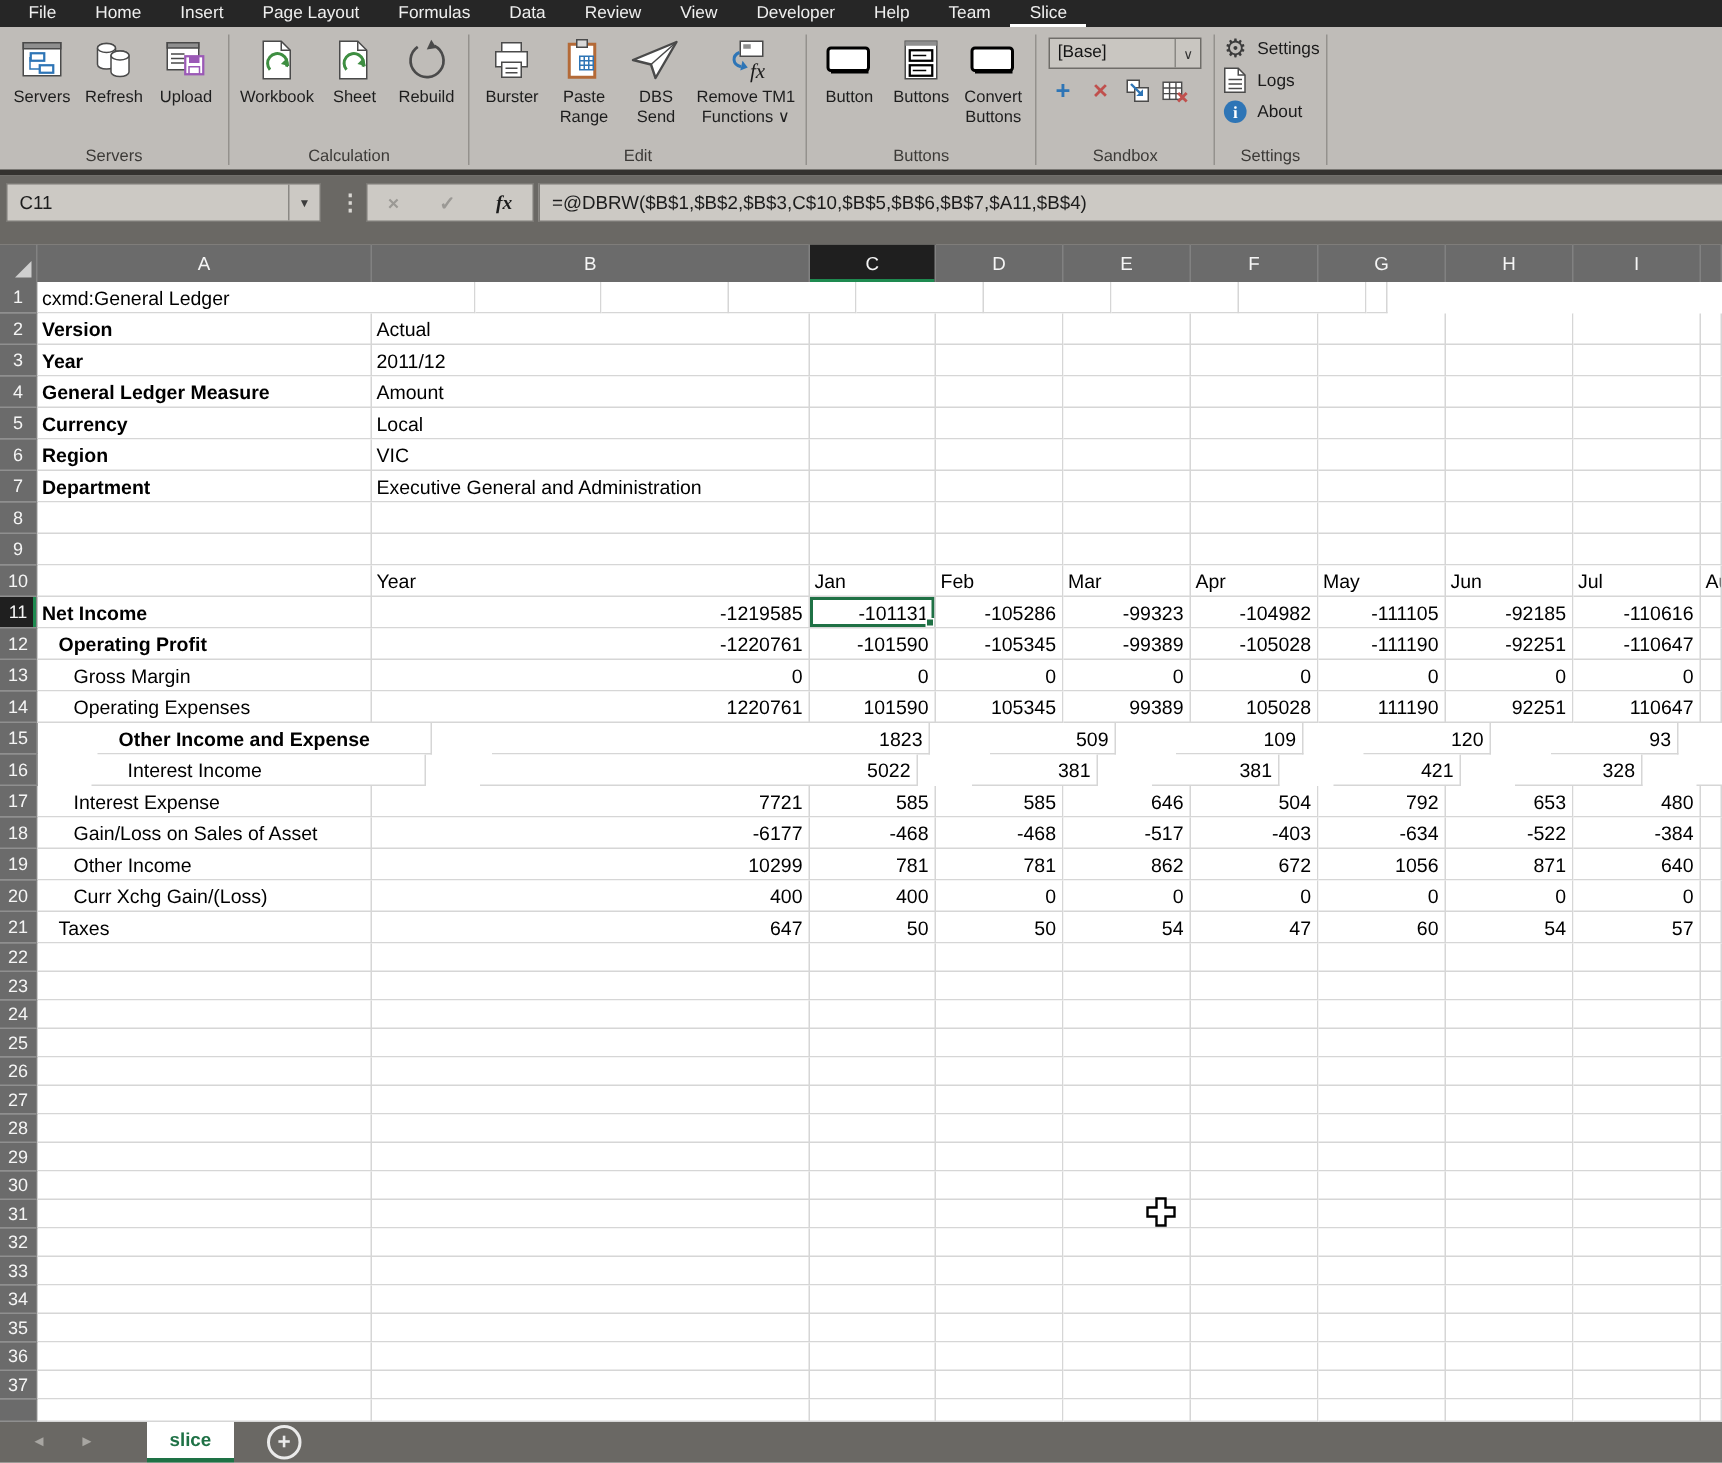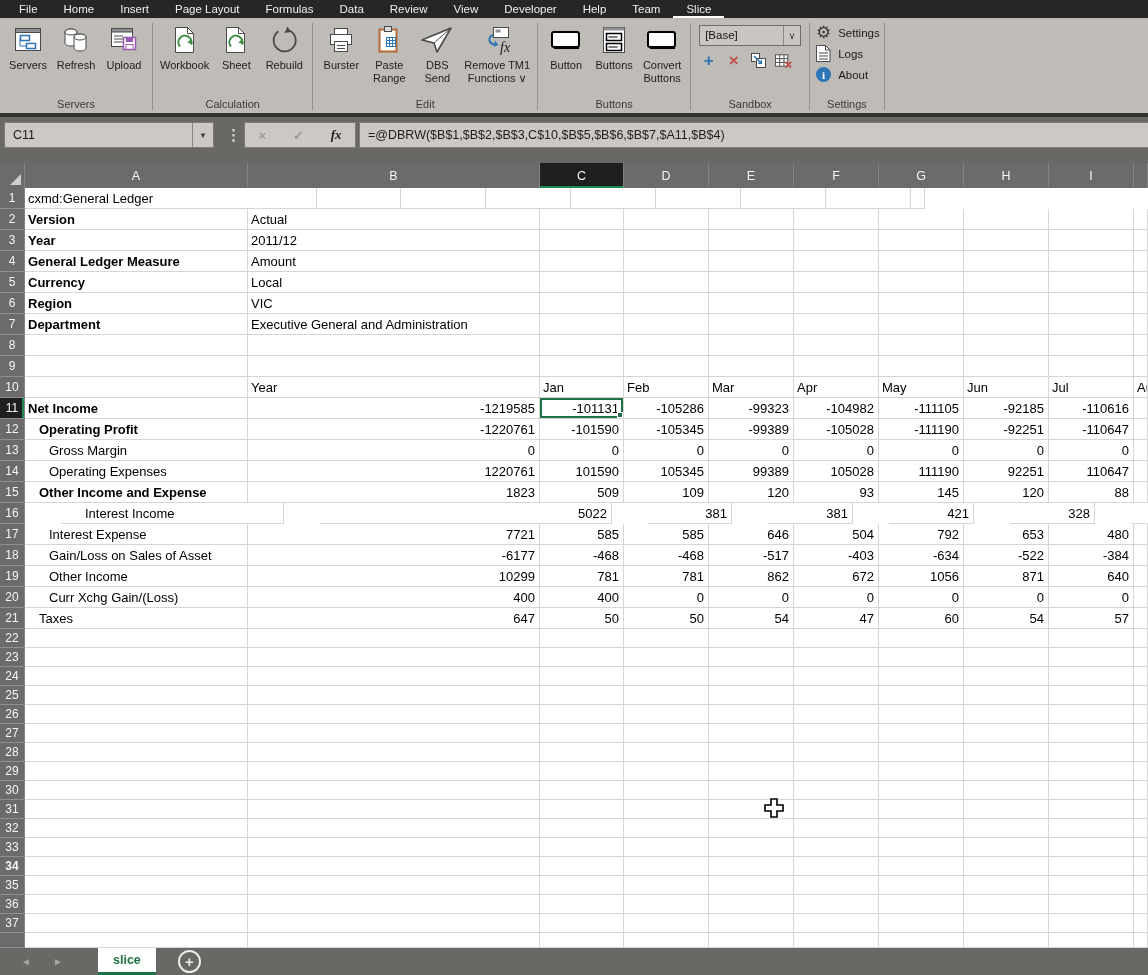--- a/index.html
+++ b/index.html
@@ -537,21 +537,21 @@
         <div class="cell r" style="width: 292px; min-width: 292px;">1220761</div>
         <div class="cell r" style="width: 84px; min-width: 84px;">101590</div>
         <div class="cell r" style="width: 85px; min-width: 85px;">105345</div>
         <div class="cell r" style="width: 85px; min-width: 85px;">99389</div>
         <div class="cell r" style="width: 85px; min-width: 85px;">105028</div>
         <div class="cell r" style="width: 85px; min-width: 85px;">111190</div>
         <div class="cell r" style="width: 85px; min-width: 85px;">92251</div>
         <div class="cell r" style="width: 85px; min-width: 85px;">110647</div>
         <div class="cell" style="width: 14px; min-width: 14px;"></div>
       </div>
-      <div class="grow" style="height: 21px;">
+      <div class="grow" style="height: 21px; gap: 40px;">
         <div class="rowh">15</div>
         <div class="cell b i1" style="width: 223px; min-width: 223px;">Other Income and Expense</div>
         <div class="cell r" style="width: 292px; min-width: 292px;">1823</div>
         <div class="cell r" style="width: 84px; min-width: 84px;">509</div>
         <div class="cell r" style="width: 85px; min-width: 85px;">109</div>
         <div class="cell r" style="width: 85px; min-width: 85px;">120</div>
         <div class="cell r" style="width: 85px; min-width: 85px;">93</div>
         <div class="cell r" style="width: 85px; min-width: 85px;">145</div>
         <div class="cell r" style="width: 85px; min-width: 85px;">120</div>
         <div class="cell r" style="width: 85px; min-width: 85px;">88</div>
@@ -784,21 +784,21 @@
         <div class="cell" style="width: 292px; min-width: 292px;"></div>
         <div class="cell" style="width: 84px; min-width: 84px;"></div>
         <div class="cell" style="width: 85px; min-width: 85px;"></div>
         <div class="cell" style="width: 85px; min-width: 85px;"></div>
         <div class="cell" style="width: 85px; min-width: 85px;"></div>
         <div class="cell" style="width: 85px; min-width: 85px;"></div>
         <div class="cell" style="width: 85px; min-width: 85px;"></div>
         <div class="cell" style="width: 85px; min-width: 85px;"></div>
         <div class="cell" style="width: 14px; min-width: 14px;"></div>
       </div>
-      <div class="grow" style="height: 19px; font-weight: bold;">
+      <div class="grow" style="height: 19px;">
         <div class="rowh">34</div>
         <div class="cell" style="width: 223px; min-width: 223px;"></div>
         <div class="cell" style="width: 292px; min-width: 292px;"></div>
         <div class="cell" style="width: 84px; min-width: 84px;"></div>
         <div class="cell" style="width: 85px; min-width: 85px;"></div>
         <div class="cell" style="width: 85px; min-width: 85px;"></div>
         <div class="cell" style="width: 85px; min-width: 85px;"></div>
         <div class="cell" style="width: 85px; min-width: 85px;"></div>
         <div class="cell" style="width: 85px; min-width: 85px;"></div>
         <div class="cell" style="width: 85px; min-width: 85px;"></div>

